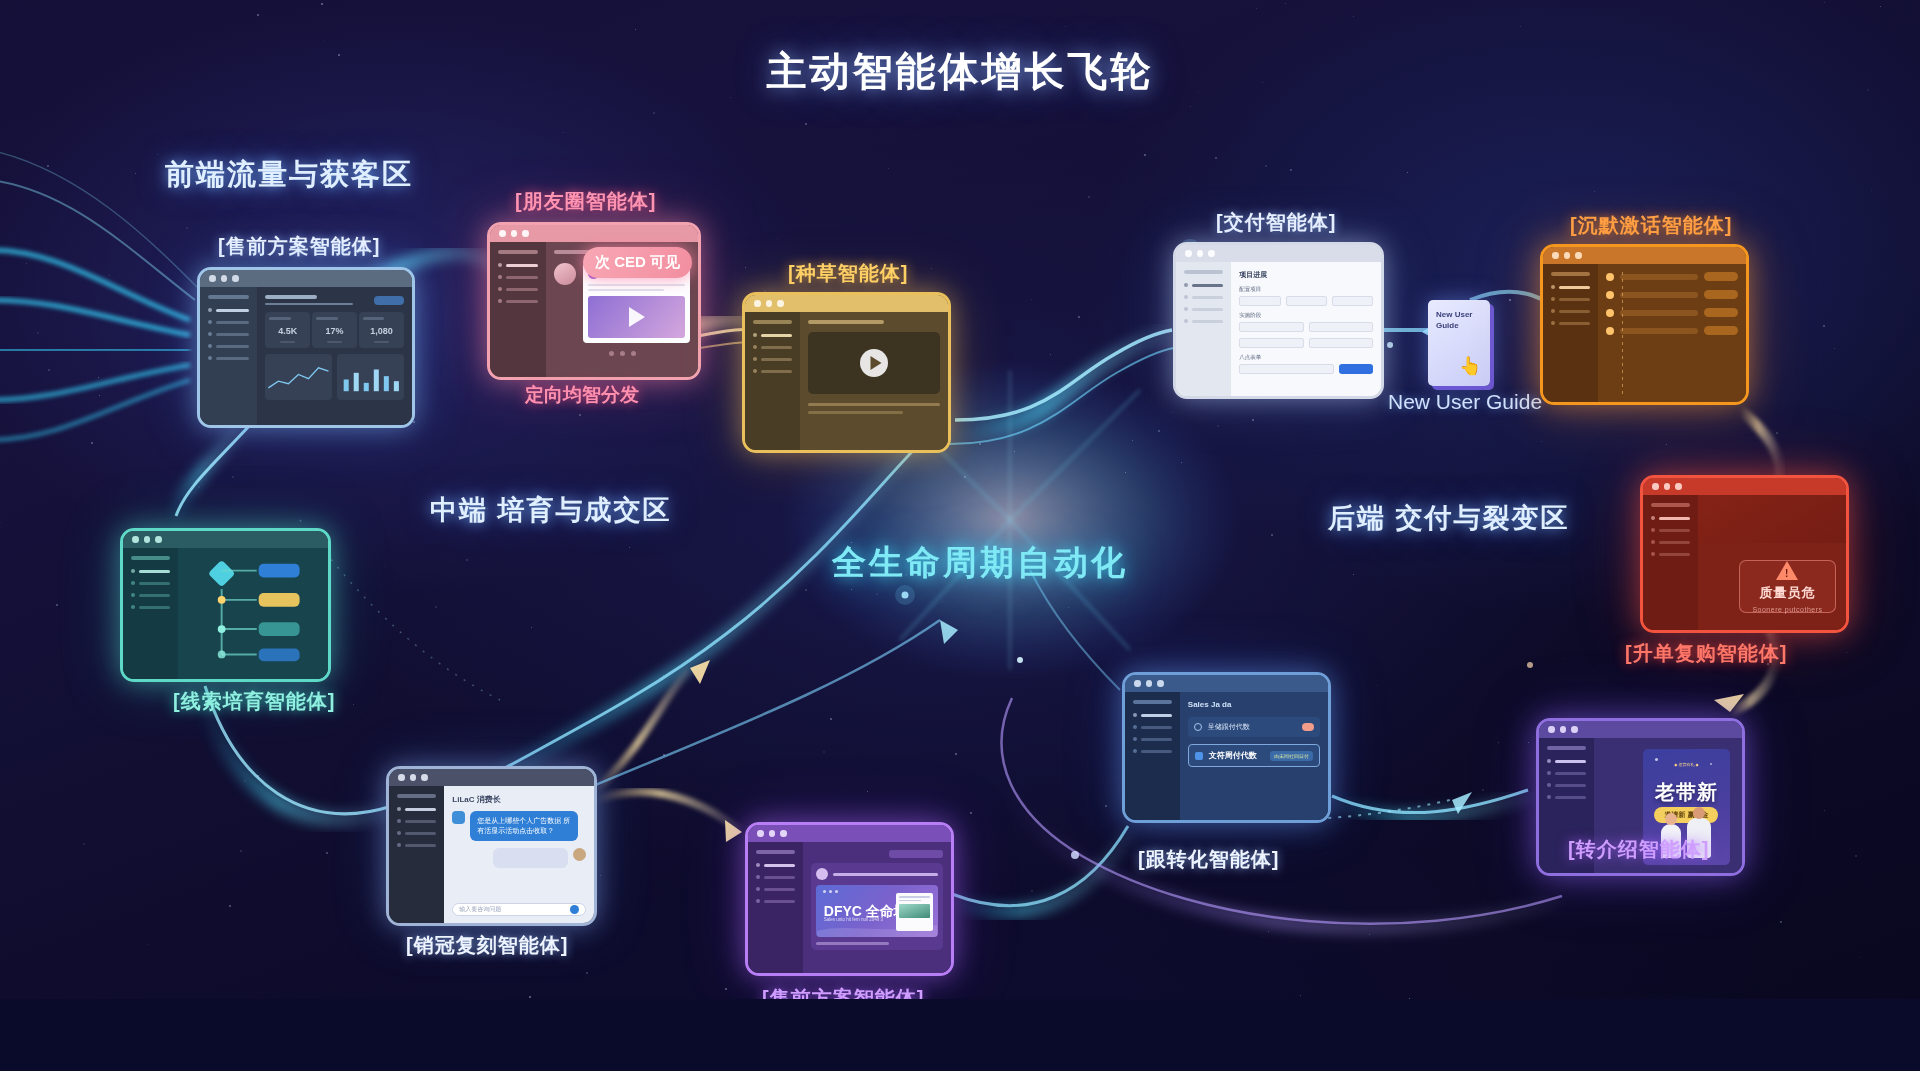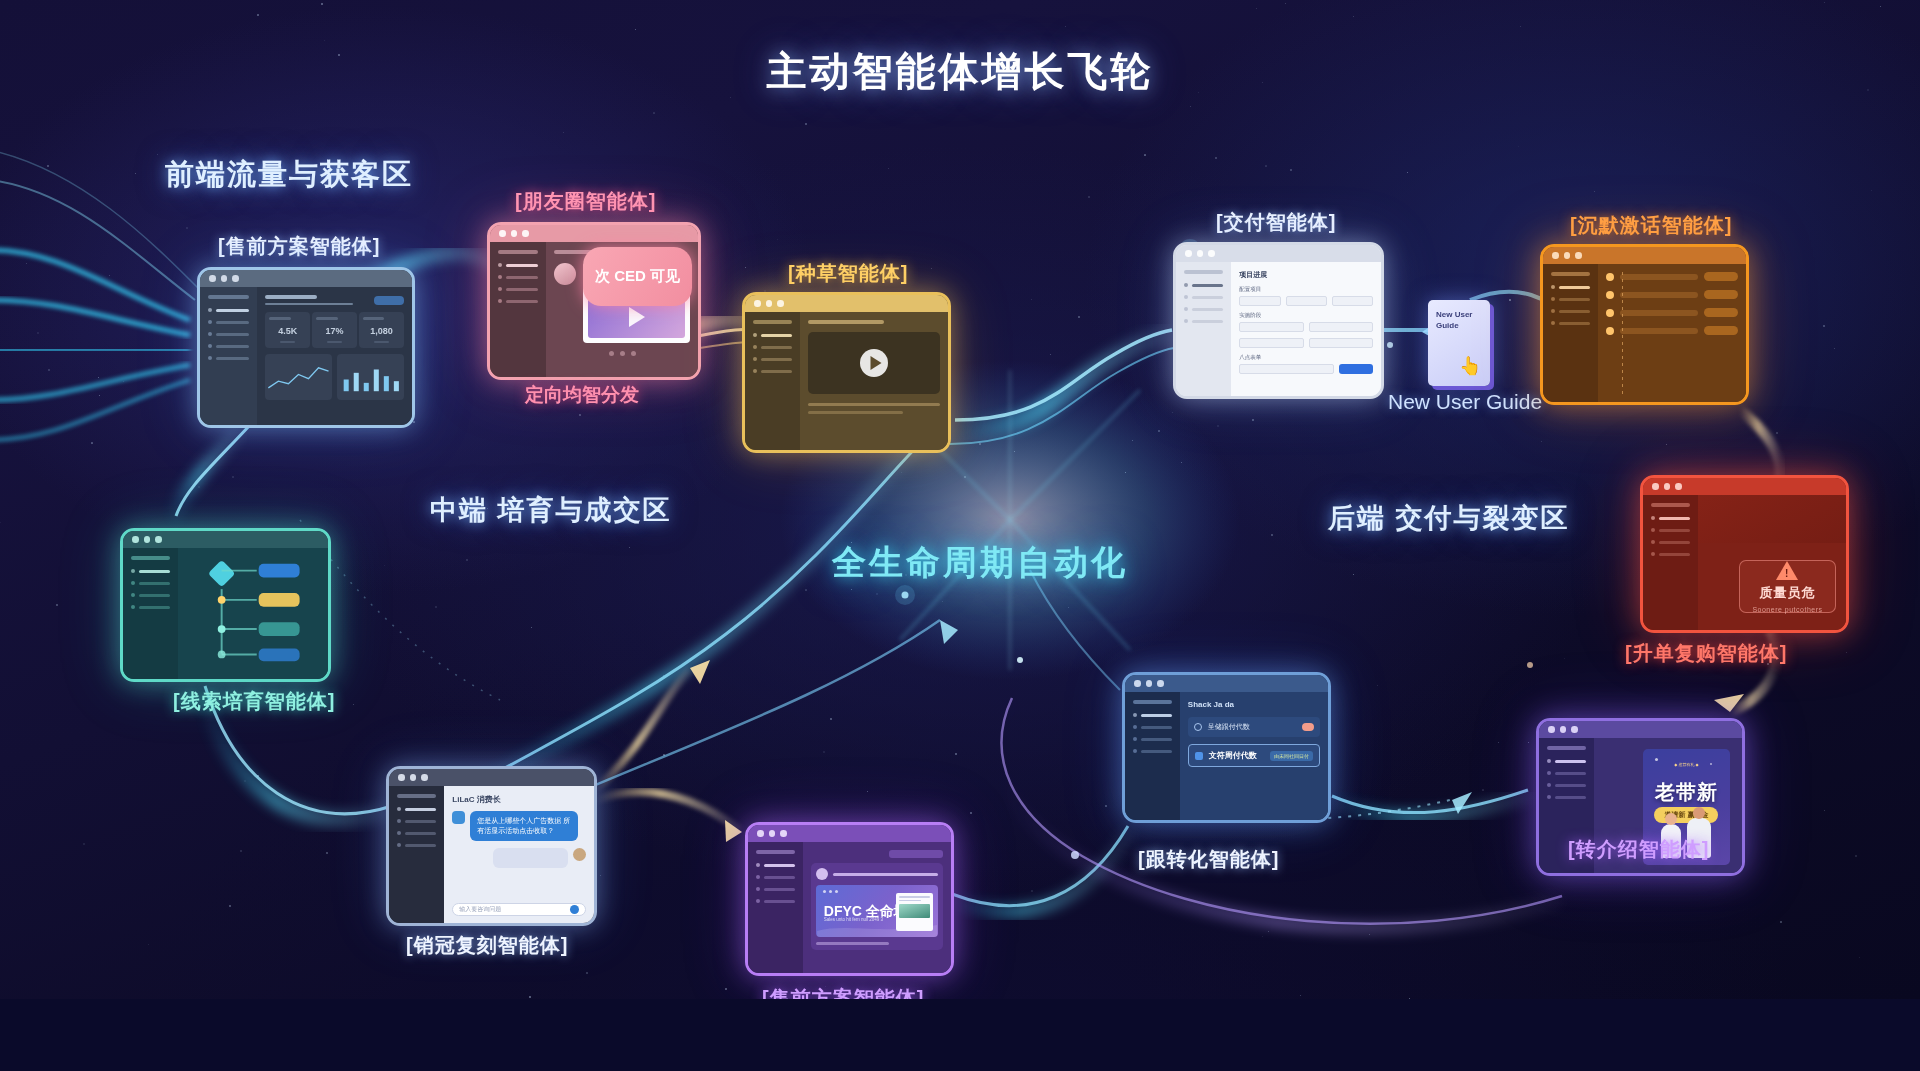--- a/index.html
+++ b/index.html
@@ -72,21 +72,21 @@
   .card .main{flex:1;padding:8px;box-sizing:border-box;position:relative;}
 
   
   .tiles{display:grid;grid-template-columns:1fr 1fr 1fr;gap:2px;}
   .tile{border-radius:4px;padding:5px 4px;box-sizing:border-box;}
   .tile .t{height:3px;width:58%;border-radius:2px;opacity:.45;margin-bottom:6px;}
   .tile .v{font-size:9px;font-weight:bold;opacity:.85;text-align:center;}
   .tile .s{height:2px;width:40%;border-radius:2px;opacity:.3;margin:5px auto 0;}
 
   .badge-pill{
-    position:absolute;border-radius:18px;padding:20px 12px;font-size:15px;font-weight:bold;
+    position:absolute;border-radius:18px;padding:6px 12px;font-size:15px;font-weight:bold;
     white-space:nowrap;
   }
   .playbtn{
     position:absolute;left:50%;top:50%;transform:translate(-50%,-50%);
     width:0;height:0;border-left:16px solid rgba(255,255,255,.92);
     border-top:10px solid transparent;border-bottom:10px solid transparent;
   }
   .avatar{width:22px;height:22px;border-radius:50%;}
   .dots3{display:flex;gap:6px;justify-content:center;}
   .dots3 i{width:5px;height:5px;border-radius:50%;display:block;opacity:.5;}
@@ -969,21 +969,21 @@
         <div class="row">
             <b style="background:#7e9ac4"></b>
             <u style="background:#7e9ac4"></u>
           </div>
         <div class="row">
             <b style="background:#7e9ac4"></b>
             <u style="background:#7e9ac4"></u>
           </div>
       </div>
       <div class="main" style="background:#27406e;">
-        <div style="font-size:8px;color:#cfe0f7;font-weight:bold;margin-bottom:8px;">Shack Ja da</div>
+        <div style="font-size:8px;color:#cfe0f7;font-weight:bold;margin-bottom:8px;">Sales Ja da</div>
         <div style="display:flex;align-items:center;gap:6px;background:#2d4a7d;border-radius:4px;padding:5px 6px;margin-bottom:7px;">
           <div style="width:8px;height:8px;border-radius:50%;border:1.4px solid #a9c6ee;box-sizing:border-box;"></div>
           <div style="font-size:7px;color:#dde9fa;">呈储跟付代数</div>
           <div style="margin-left:auto;width:12px;height:8px;border-radius:5px;background:#f29c8a;"></div>
         </div>
         <div style="display:flex;align-items:center;gap:6px;background:#2d4a7d;border:1px solid #7fa8dd;border-radius:4px;padding:5px 6px;">
           <div style="width:8px;height:8px;border-radius:2px;background:#4f93e8;"></div>
           <div style="font-size:8px;color:#ffffff;font-weight:bold;">文符周付代数</div>
           <div style="margin-left:auto;background:#3a6aa8;border-radius:3px;padding:2px 4px;font-size:5px;color:#d5e6a0;white-space:nowrap;">由未同社回日付</div>
         </div>

